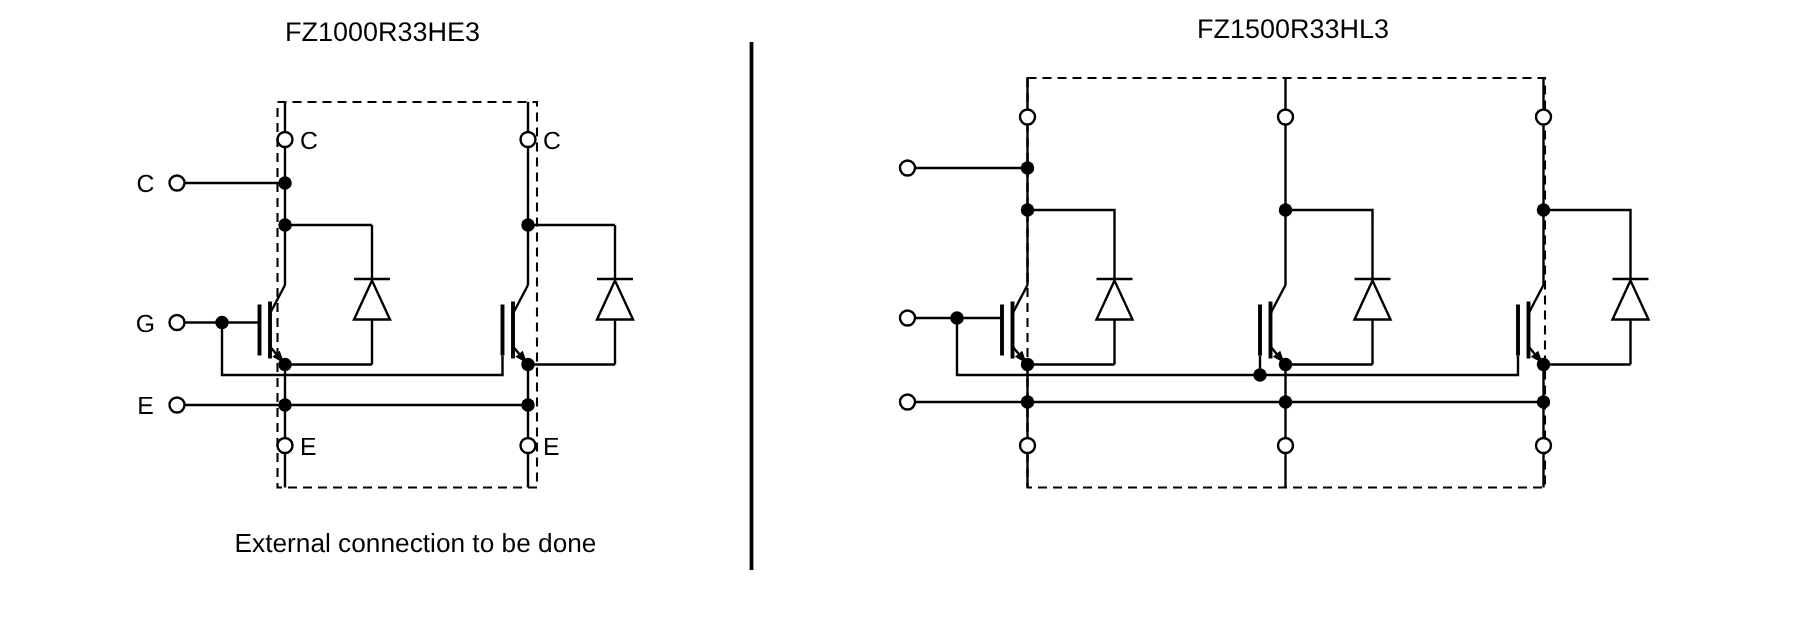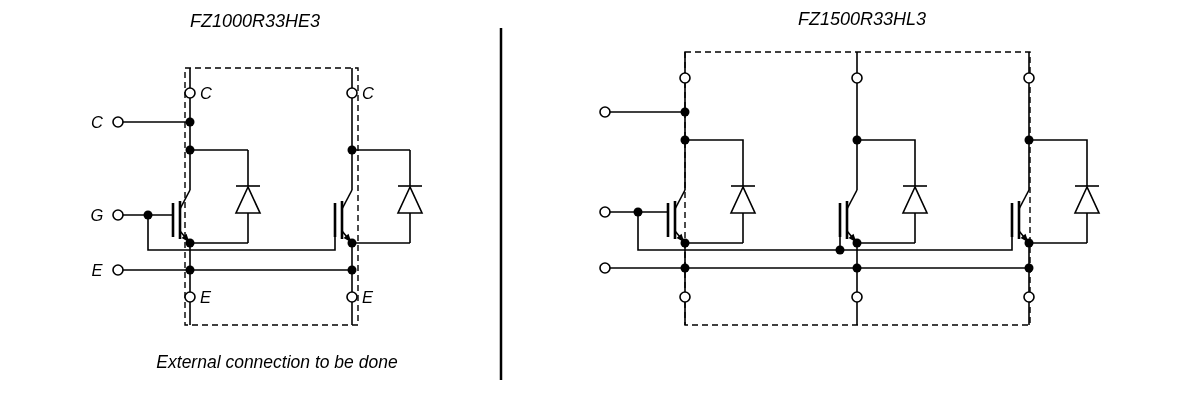--- a/index.html
+++ b/index.html
@@ -6,21 +6,20 @@
     margin: 0;
     padding: 0;
     background: #ffffff;
   }
   .canvas-wrap {
     position: relative;
     width: 1199px;
     height: 420px;
     background: #ffffff;
     overflow: hidden;
-    font-style: italic;
   }
   svg text {
     font-family: "Liberation Sans", sans-serif;
     fill: #000000;
   }
   .wire   { stroke: #000; stroke-width: 1.6; fill: none; }
   .bar    { stroke: #000; stroke-width: 2.6; fill: none; }
   .dashed { stroke: #000; stroke-width: 1.4; fill: none; stroke-dasharray: 6 4; }
   .term   { fill: #fff; stroke: #000; stroke-width: 1.6; }
   .dot    { fill: #000; stroke: none; }

